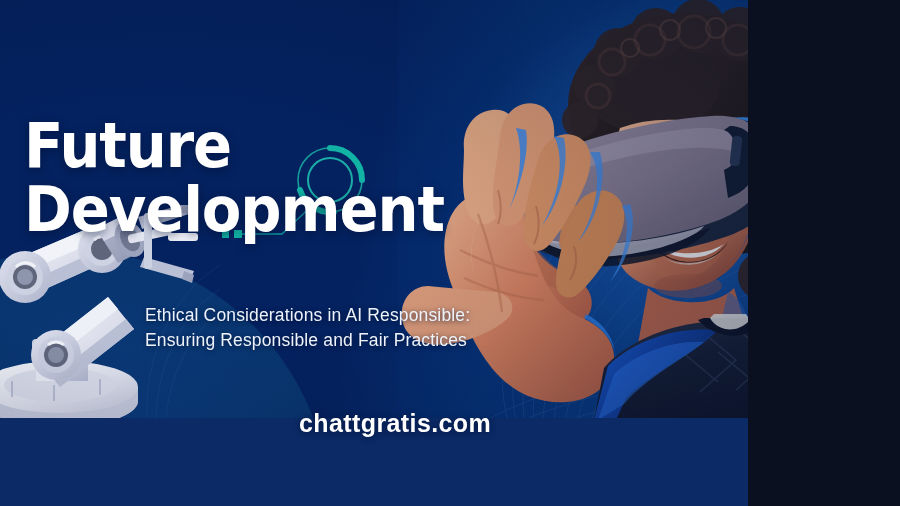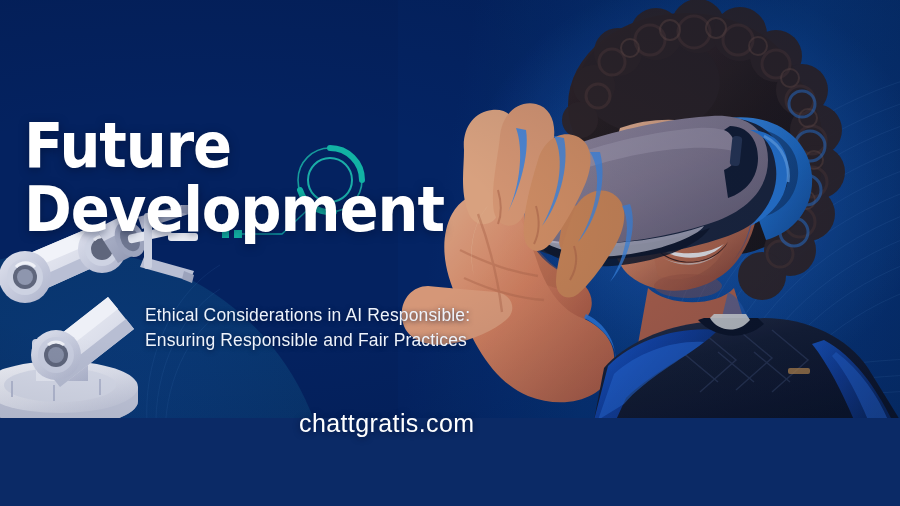--- a/index.html
+++ b/index.html
@@ -1,17 +1,17 @@
 <!DOCTYPE html>
 <html><head>
 <meta charset="utf-8">
 <style>
   html,body{margin:0;padding:0;background:#0b1020;}
   #stage{
-    position:relative;width:900px;height:506px;overflow:hidden;
+    position:relative;width:748px;height:506px;overflow:hidden;
     background:#b91c1c;
     font-family:"Liberation Sans","DejaVu Sans",sans-serif;
     -webkit-font-smoothing:antialiased;
   }
 
   
   .bg-base{position:absolute;inset:0;background:#042260;}
   .bg-grad-right{
     position:absolute;inset:0;
     background:linear-gradient(100deg,#042260 0%,#042260 48%,#063173 66%,#08397f 82%,#063070 100%);
@@ -75,21 +75,21 @@
     color:#eef3fb;
     font-size:17.5px;
     line-height:25px;
     letter-spacing:.15px;
     text-shadow:0 1px 5px rgba(2,14,45,.75);
   }
   .site{
     position:absolute;left:299px;top:409px;
     color:#ffffff;
     font-size:25px;
-    font-weight:400;
+    font-weight:700;
     letter-spacing:.4px;
     text-shadow:0 1px 6px rgba(2,14,45,.7);
   }
 </style>
 </head>
 <body>
 
 <div id="stage">
 
   <div class="bg-base"></div>

